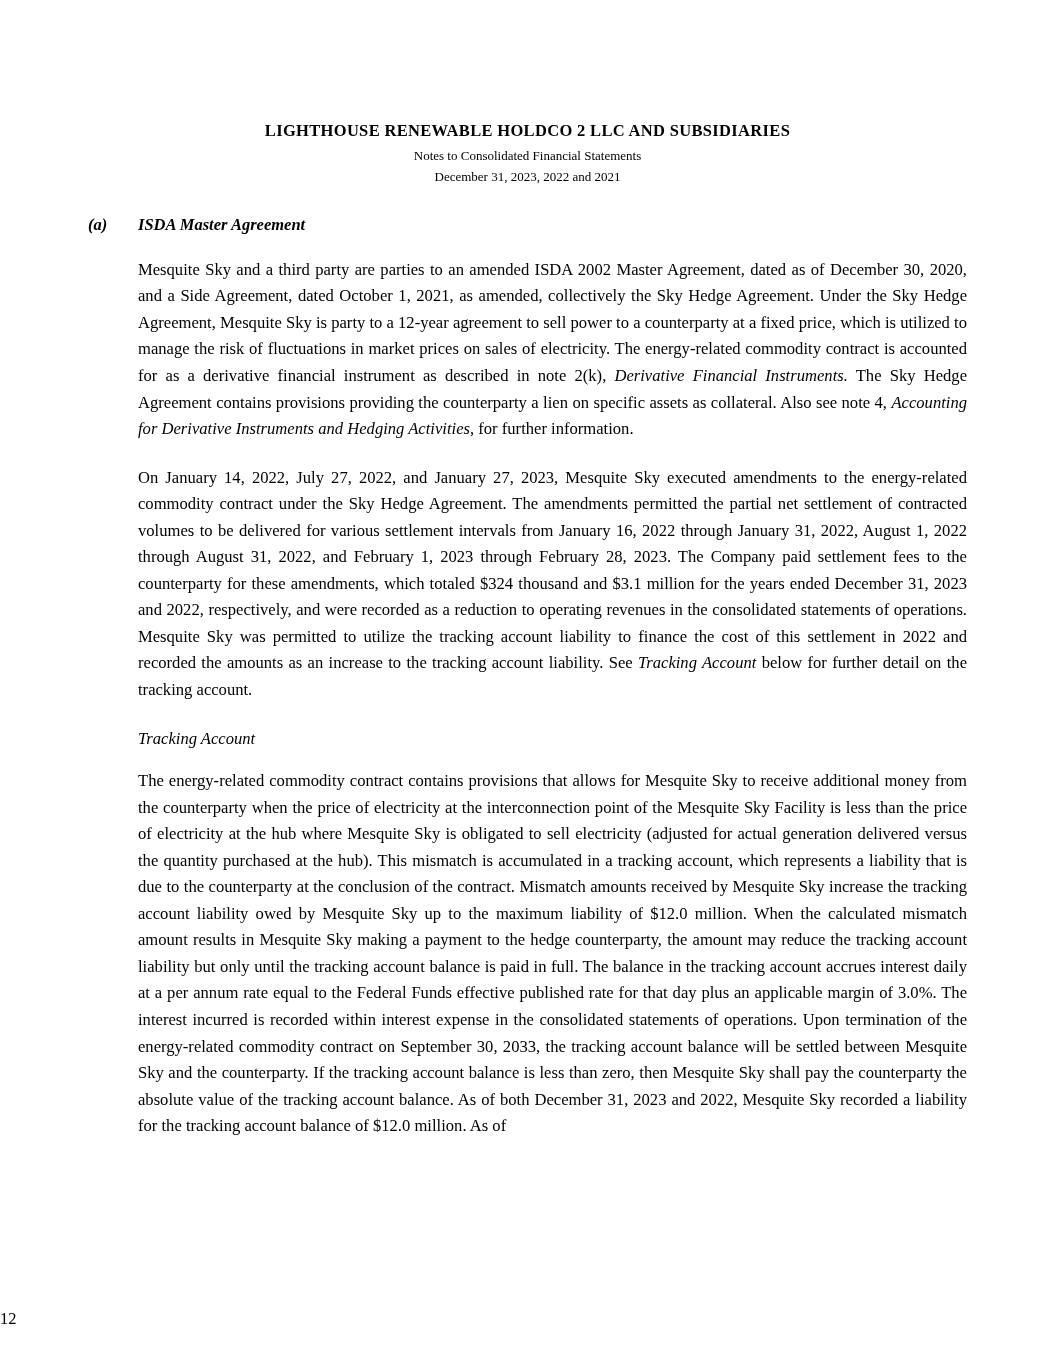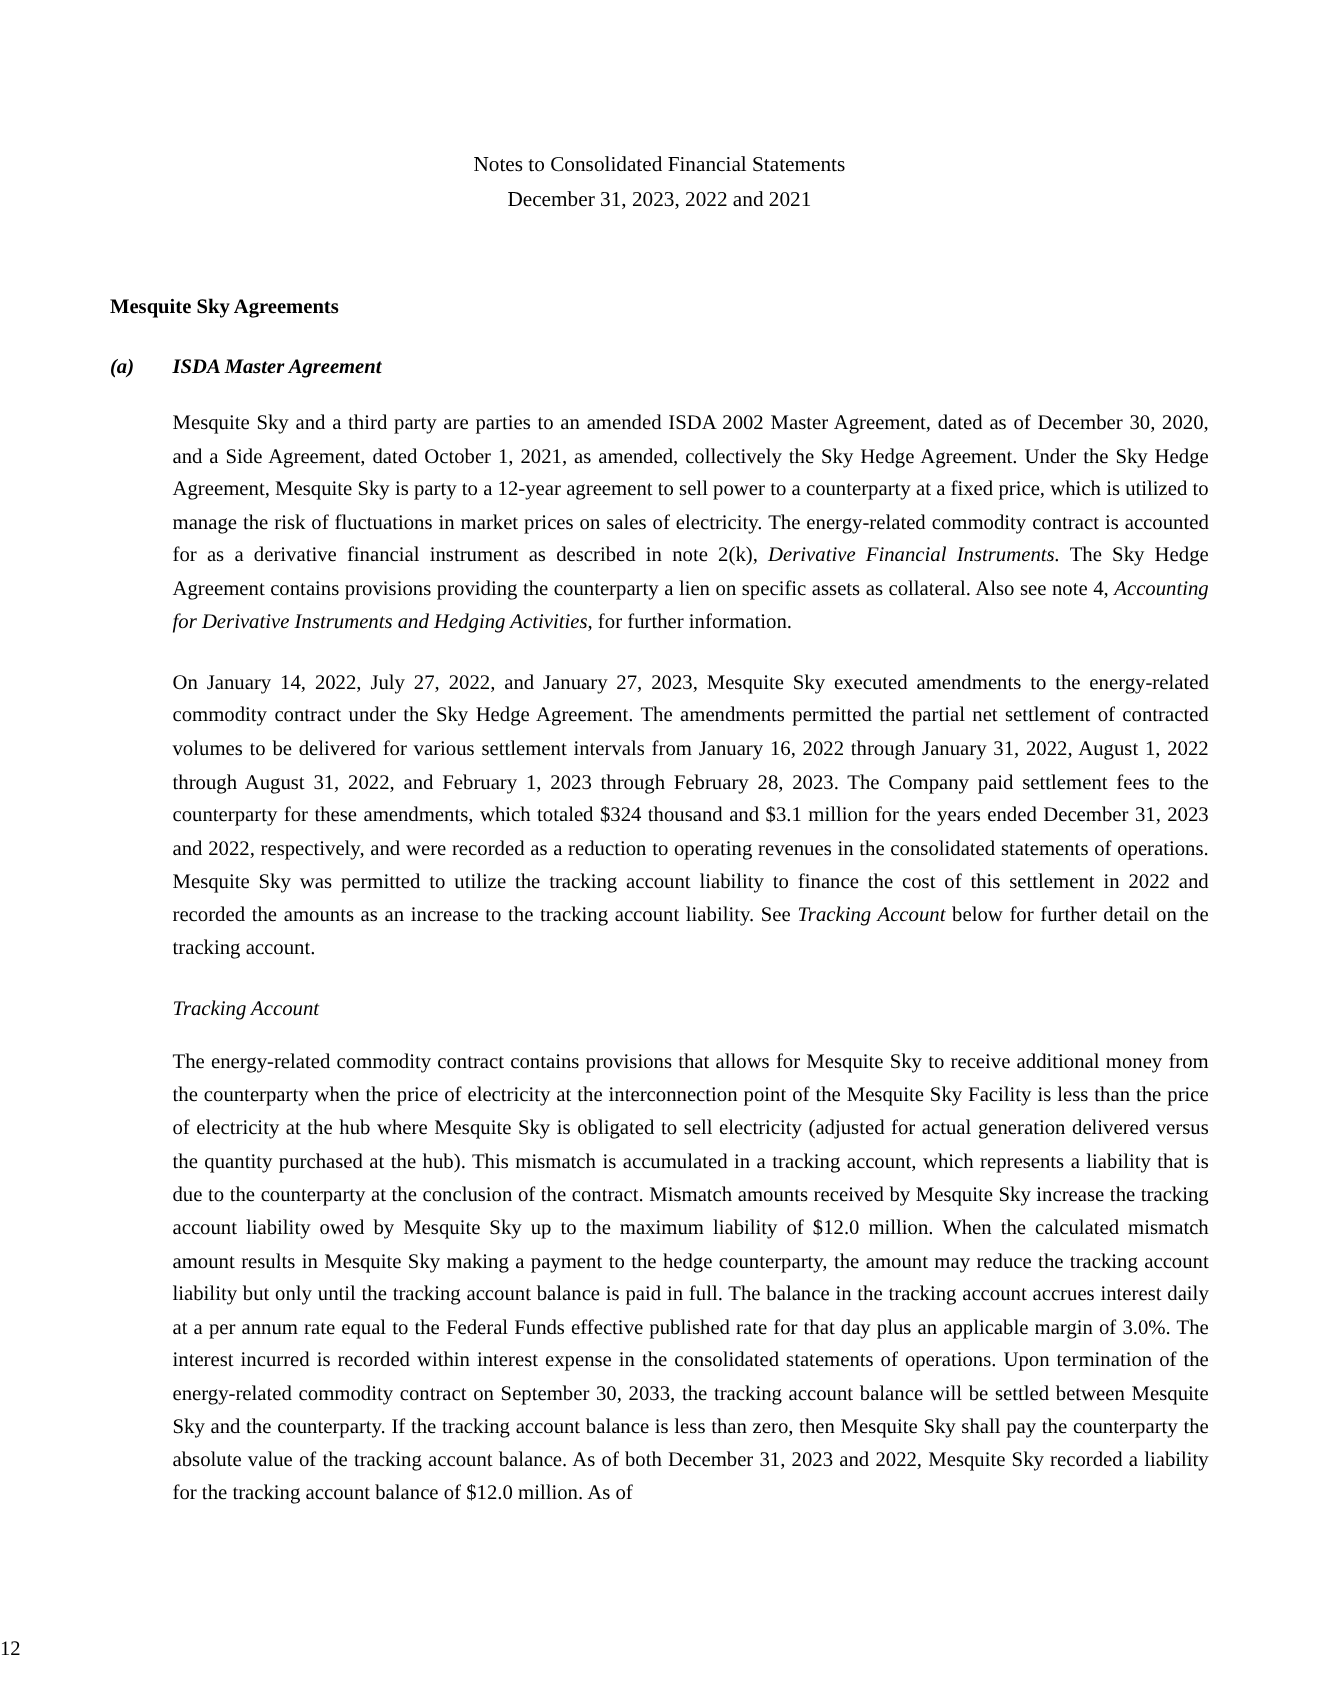--- a/index.html
+++ b/index.html
@@ -25,21 +25,21 @@
     text-align: center;
     font-size: 16.5px;
     line-height: 1.62;
   }
   .hdr-title {
     font-weight: bold;
     font-size: 16.5px;
     letter-spacing: 0.02em;
   }
   .hdr-sub {
-    font-size: 17px;
+    font-size: 13px;
   }
   .section-title {
     font-weight: bold;
     font-size: 16.5px;
     margin-top: 62px;
   }
   .lettered {
     margin-top: 28px;
     display: flex;
     align-items: flex-start;
@@ -84,25 +84,25 @@
     text-align: left;
     font-size: 16.5px;
   }
 </style>
 </head>
 <body>
 
 <div class="page">
 
   <div class="hdr">
+    <div class="hdr-title">LIGHTHOUSE RENEWABLE HOLDCO 2 LLC AND SUBSIDIARIES</div>
     <div class="hdr-sub">Notes to Consolidated Financial Statements</div>
     <div class="hdr-sub">December 31, 2023, 2022 and 2021</div>
   </div>
 
-  <div class="section-title">Mesquite Sky Agreements</div>
 
   <div class="lettered">
     <div class="marker">(a)</div>
     <div class="heading">ISDA Master Agreement</div>
   </div>
 
   <div class="body-block">
 
     <p class="para"><span>Mesquite Sky and a third party are parties to an amended ISDA 2002 Master Agreement, dated as of December 30, 2020, and a Side Agreement, dated October 1, 2021, as amended, collectively the Sky Hedge Agreement. Under the Sky Hedge Agreement, Mesquite Sky is party to a 12-year agreement to sell power to a counterparty at a fixed price, which is utilized to manage the risk of fluctuations in market prices on sales of electricity. The energy-related commodity contract is accounted for as a derivative financial instrument as described in note 2(k), </span><span class="it">Derivative Financial Instruments.</span><span> The Sky Hedge Agreement contains provisions providing the counterparty a lien on specific assets as collateral. Also see note 4, </span><span class="it">Accounting for Derivative Instruments and Hedging Activities</span><span>, for further information.</span></p>
 

